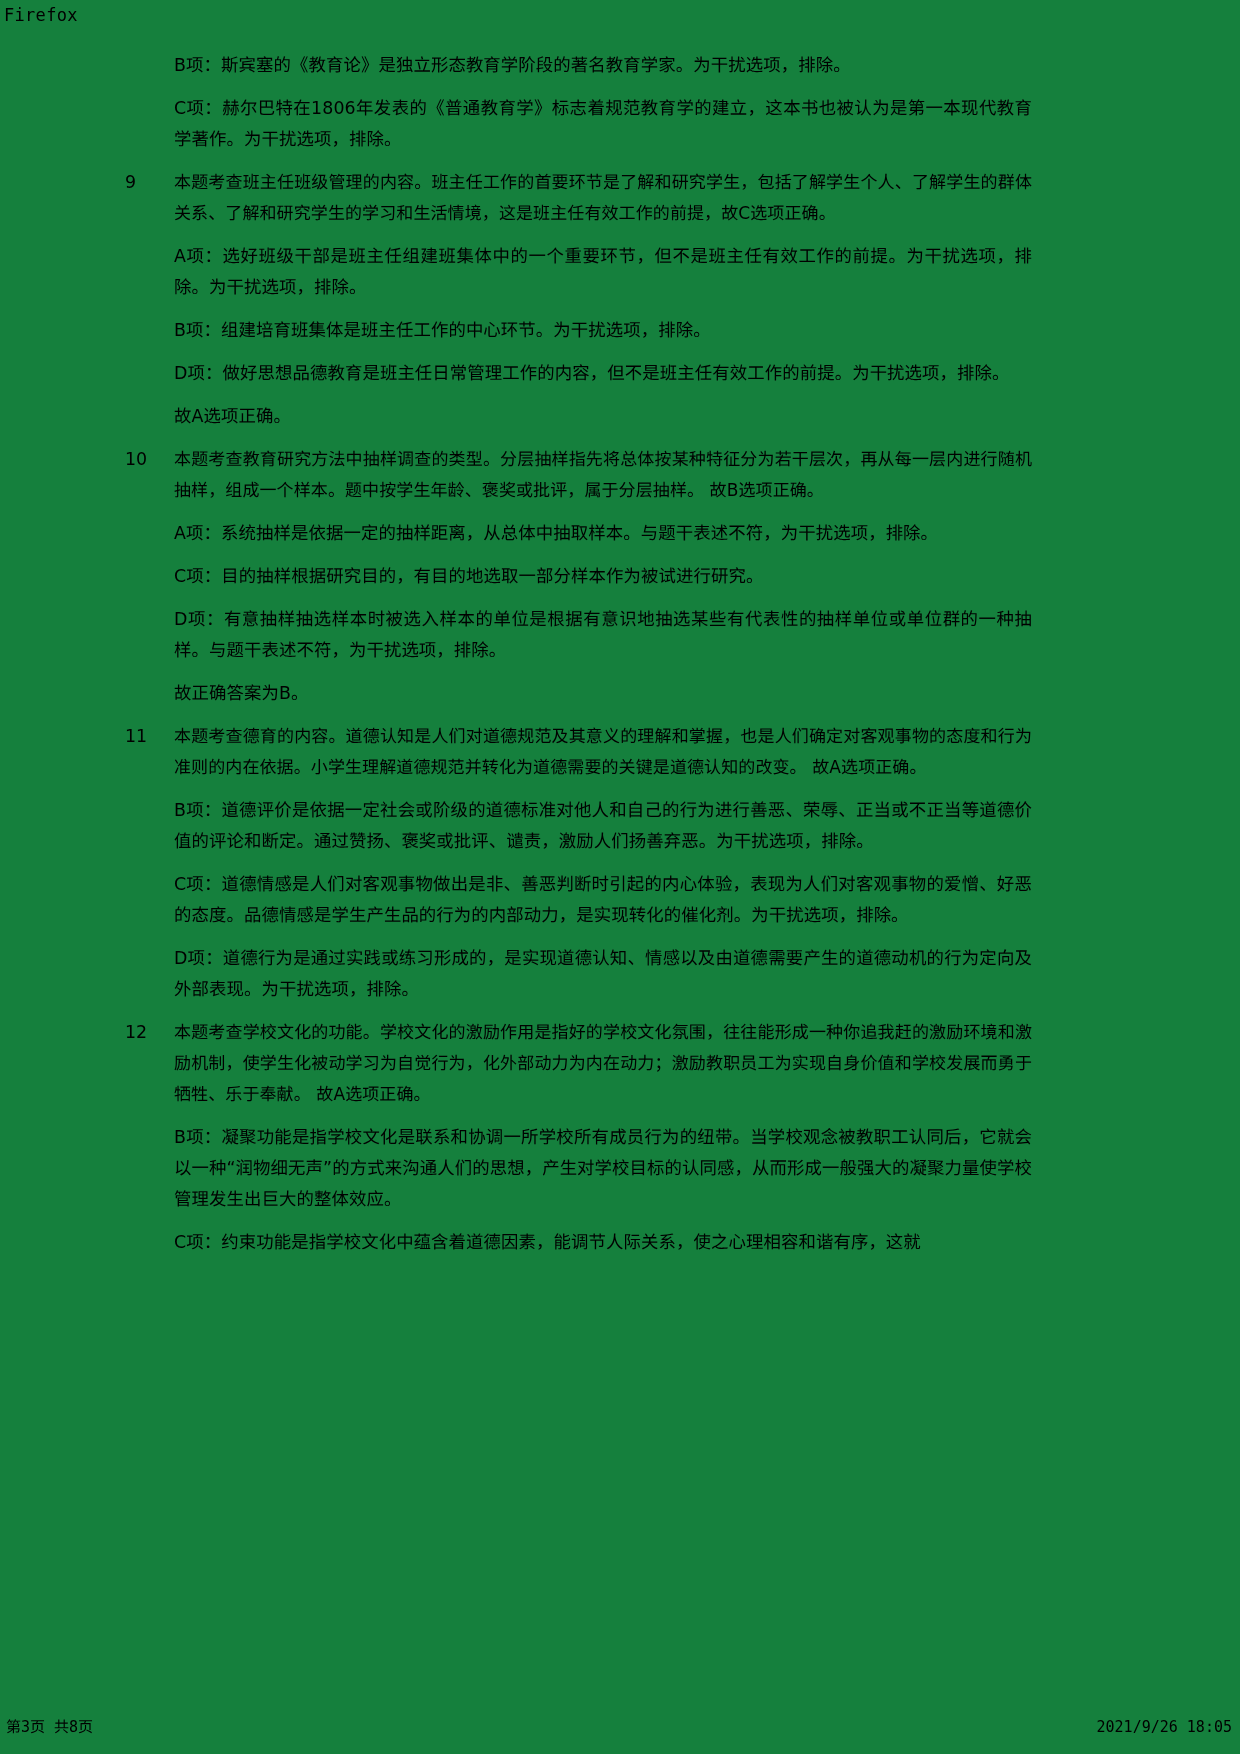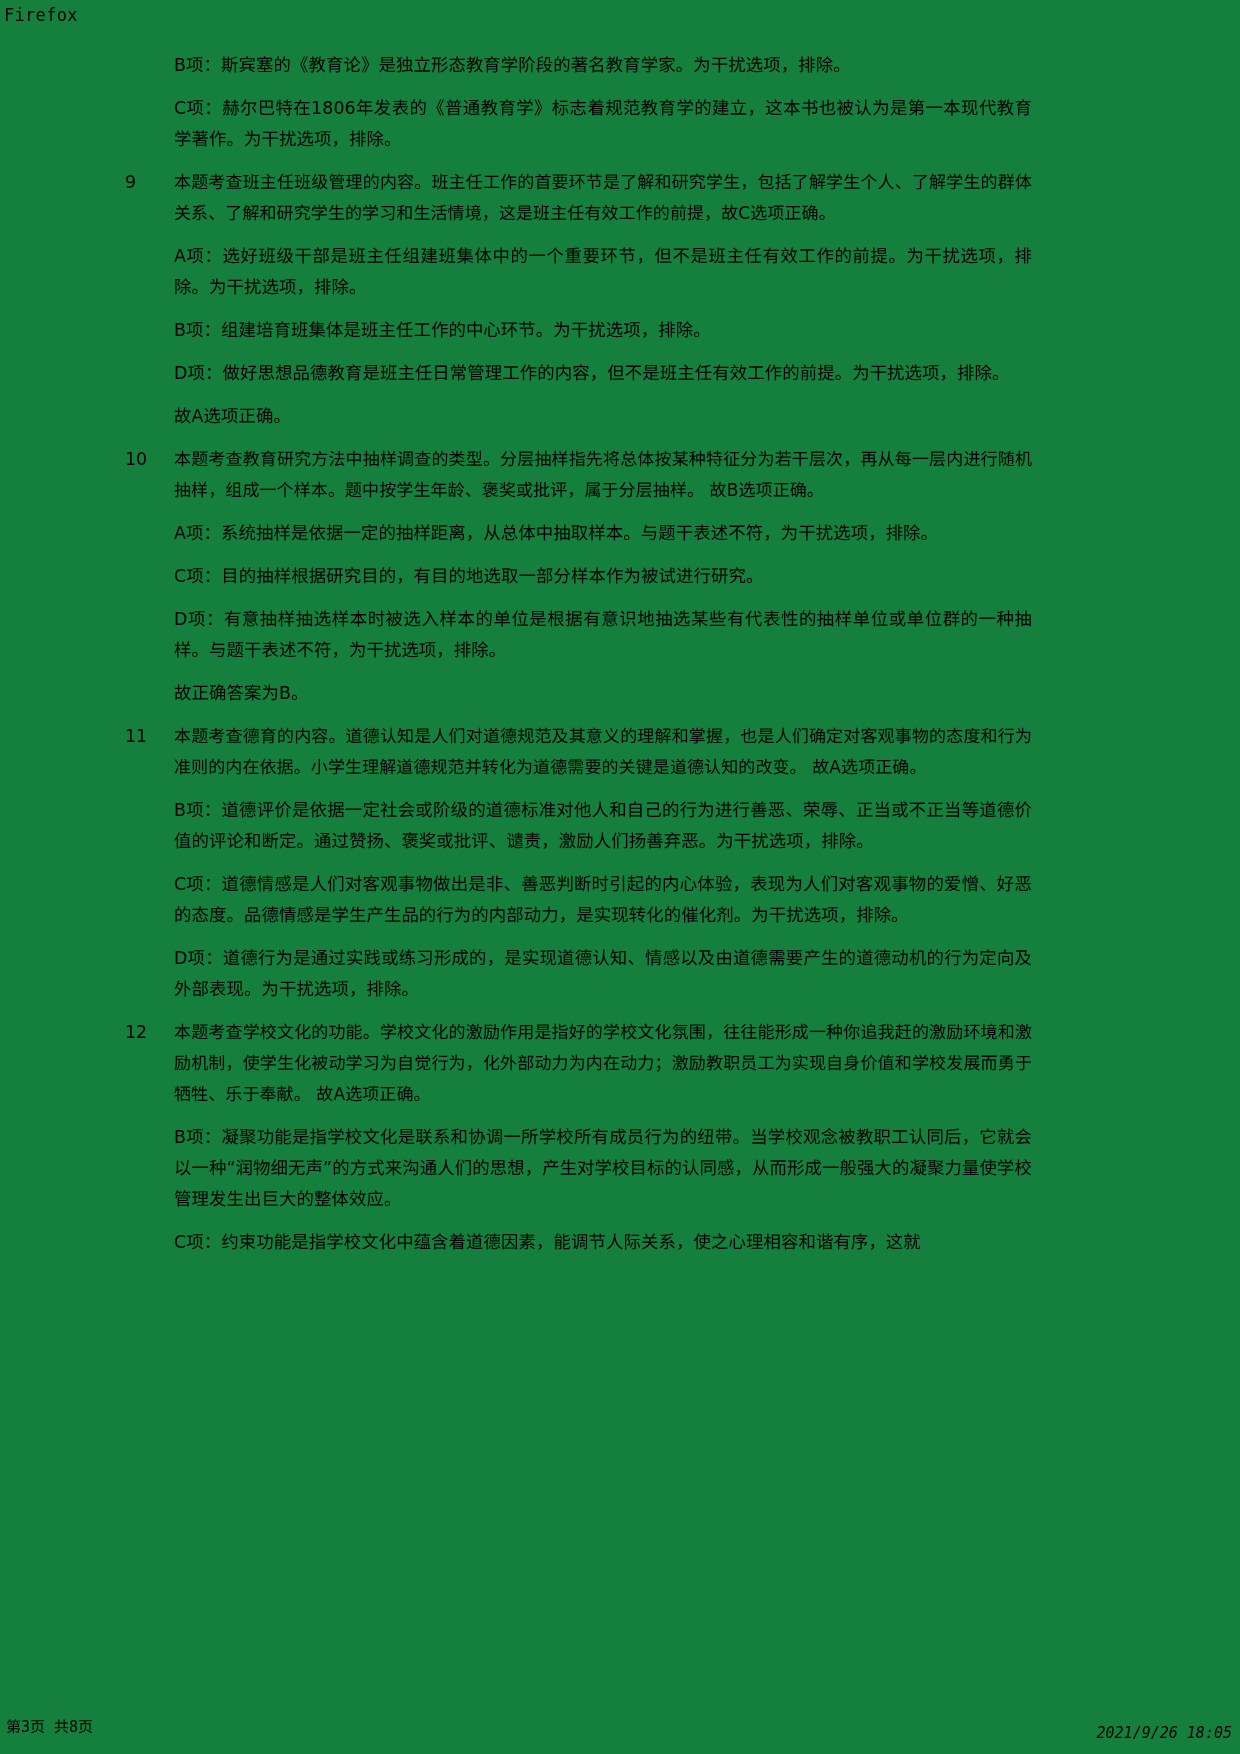--- a/index.html
+++ b/index.html
@@ -101,24 +101,23 @@
   }
   .footer-left {
     position: absolute;
     left: 6px;
     top: 0;
     white-space: nowrap;
   }
   .footer-right {
     position: absolute;
     right: 8px;
-    top: 6px;
+    top: 0;
     white-space: nowrap;
     text-align: right;
-    font-style: italic;
   }
 </style>
 </head>
 <body>
 
 <div class="page-sheet">
 
   <div class="browser-label">Firefox</div>
 
   <div class="content-area" id="content-area">

